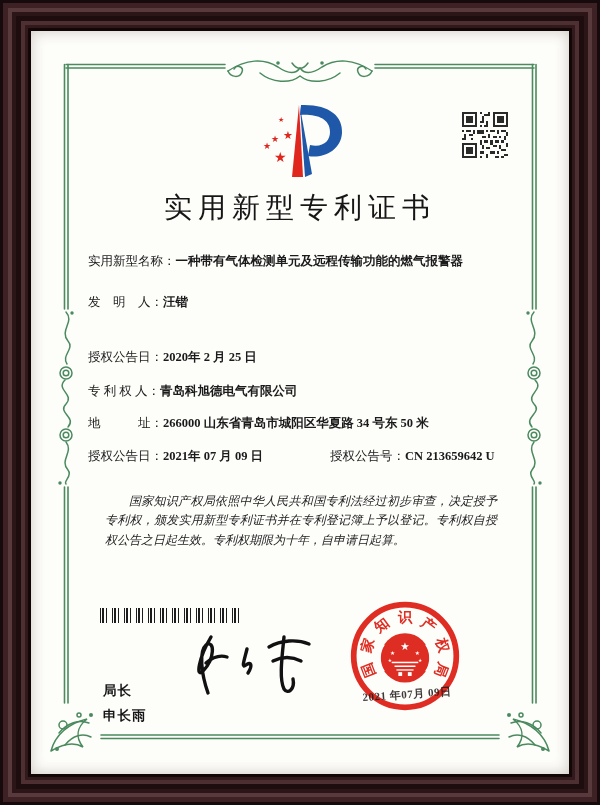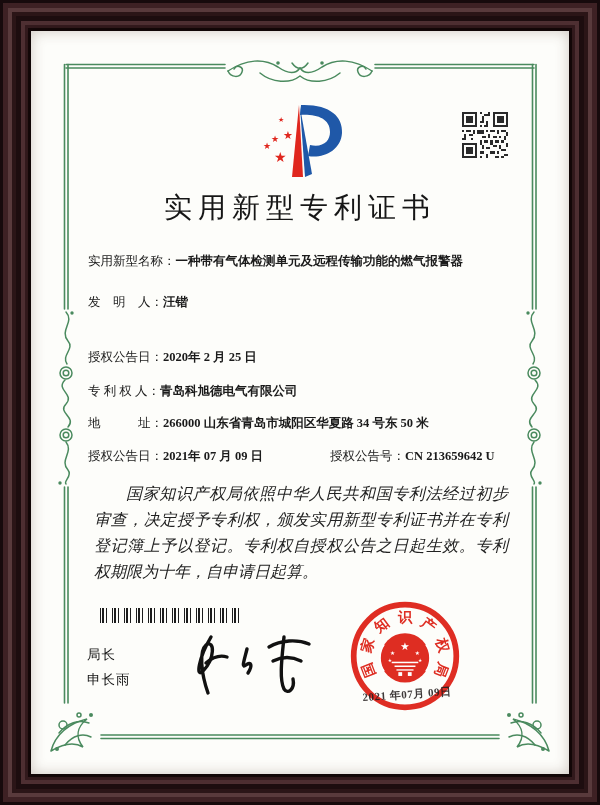--- a/index.html
+++ b/index.html
@@ -26,30 +26,30 @@
   .title{position:absolute;left:0;top:158px;width:100%;text-align:center;
     font-size:28px;font-weight:400;letter-spacing:6px;color:#161616;white-space:nowrap;}
   .row{position:absolute;left:57px;white-space:nowrap;font-size:12.5px;
     color:#1b1b1b;font-weight:600;}
   .row .lbl{font-weight:400;}
   .r1{top:222px}.r2{top:263px}.r3{top:288px}.r4{top:318px}
   .r5{top:352px}.r6{top:384px}.r7{top:417px}
   .cell2{position:absolute;left:230px;top:0;white-space:nowrap;margin-left:12px;}
   .r7{width:430px;}
   .body-text{position:absolute;left:57px;top:444px;width:426px;color:#222;}
-  .body-text p{margin:6px;text-indent:2em;font-style:italic;font-size:16px;
+  .body-text p{margin:17px;text-indent:2em;font-style:italic;font-size:12px;
     line-height:1.62;text-align:justify;font-weight:500;}
   .barcode{position:absolute;left:69px;top:577px;width:141px;height:15px;
     background:
       repeating-linear-gradient(90deg,#1c1c1c 0 1px,transparent 1px 2.2px,
         #1c1c1c 2.2px 3.6px,transparent 3.6px 6.4px,
         #1c1c1c 6.4px 7.1px,transparent 7.1px 8.6px,
         #1c1c1c 8.6px 9.2px,transparent 9.2px 12px);}
-  .official{position:absolute;left:56px;font-family:"Liberation Sans","DejaVu Sans",sans-serif;
-    font-weight:400;font-size:13.5px;color:#151515;letter-spacing:1px;}
+  .official{position:absolute;left:72px;font-family:"Liberation Sans","DejaVu Sans",sans-serif;
+    font-weight:700;font-size:13.5px;color:#151515;letter-spacing:1px;margin-top:36px;}
   .official.title-line{top:615px}.official.name-line{top:640px}
   .signature{position:absolute;left:150px;top:592px;width:140px;height:84px;}
   .seal{position:absolute;left:317px;top:568px;width:114px;height:114px;}
   .seal-date{position:absolute;left:318px;top:656px;width:116px;text-align:center;
     font-size:11px;font-weight:700;color:rgba(35,30,30,.88);transform:rotate(-4deg);
     white-space:nowrap;letter-spacing:.5px;}
   .svg-text{font-family:"DejaVu Sans",sans-serif;}
 </style>
 </head>
 <body>

